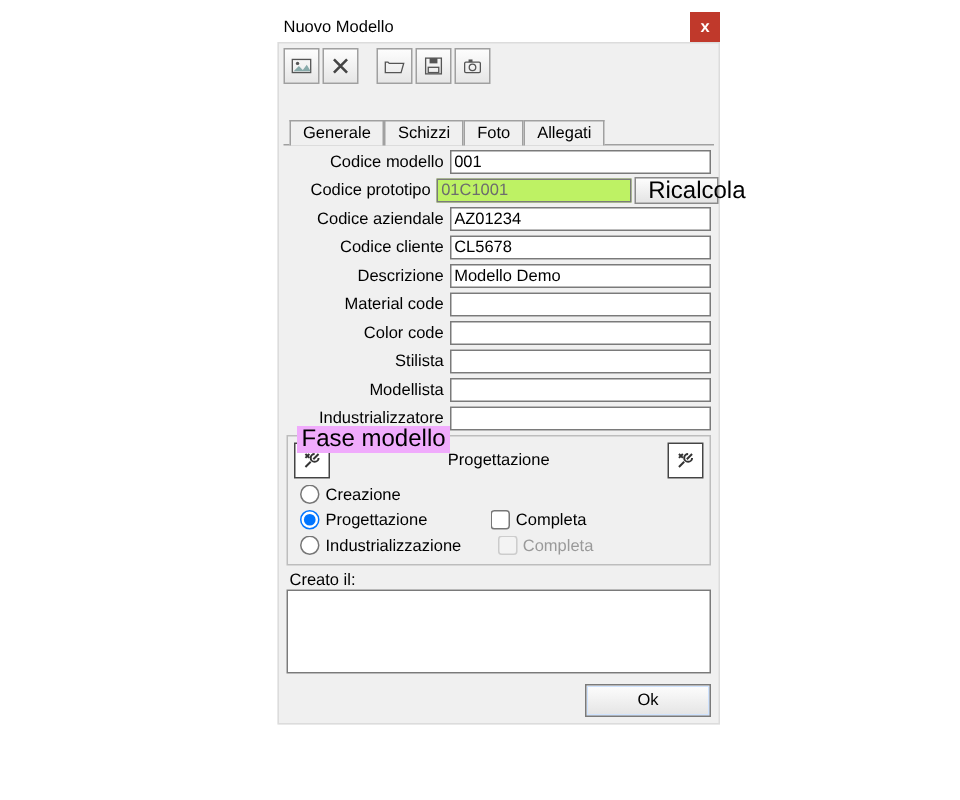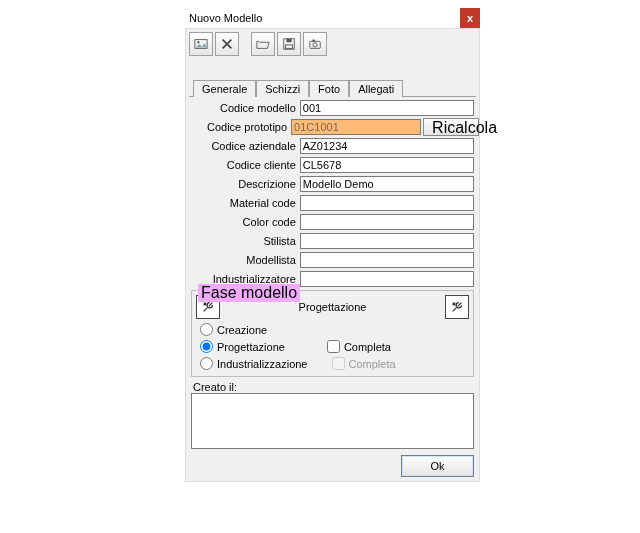--- a/index.html
+++ b/index.html
@@ -14,40 +14,40 @@
   .tbtn svg{width:14px;height:14px;}
   .tgap{width:10px;}
   .tabs{display:flex;padding:4px 2px 0 6px;}
   .tab{padding:2px 8px;border:1px solid #a0a0a0;border-bottom:none;background:#f0f0f0;margin-right:0;position:relative;top:1px;font-size:11px;margin-top:19px;}
   .tab.active{background:#f0f0f0;z-index:2;}
   .tabline{border-top:1px solid #a0a0a0;margin:0 2px;}
   .form{padding:2px 4px 0 20px;}
   .row{display:flex;align-items:center;margin-bottom:1px;height:18px;}
   .lbl{width:95px;text-align:right;padding-right:4px;font-size:11px;white-space:nowrap;}
   .inp{height:16px;border:1px solid #7a7a7a;background:#fff;font-family:inherit;font-size:11px;padding:0 2px;box-sizing:border-box;}
-  .inp.ro{background:#fdba74;color:#6d6d6d;}
+  .inp.ro{background:#bef264;color:#6d6d6d;}
   .btn{height:18px;border:1px solid #8a8a8a;background:linear-gradient(#fdfdfd,#e4e4e4);font-family:inherit;font-size:16px;padding:0 8px;margin-left:2px;box-sizing:border-box;}
   .sel{height:18px;border:1px solid #7a7a7a;background:#fff;font-family:inherit;font-size:11px;box-sizing:border-box;}
   
   .fs{border:1px solid #bdbdbd;margin:2px 4px 2px 4px;padding:2px 4px 6px 4px;position:relative;}
   .fs .legend{position:absolute;top:-7px;left:6px;background:#f0abfc;padding:0 3px;font-size:16px;}
   .phase-head{display:flex;align-items:center;justify-content:space-between;margin:2px 0 4px 0;}
   .phase-head .ptitle{flex:1;text-align:center;font-size:11px;}
   .gear{width:22px;height:22px;border:1px solid #444;background:#fff;display:flex;align-items:center;justify-content:center;}
   .gear svg{width:14px;height:14px;}
   .radios{display:flex;flex-direction:column;gap:4px;padding-left:4px;}
   .rline{display:flex;align-items:center;gap:20px;}
   .rlabel{display:flex;align-items:center;gap:4px;font-size:11px;}
   .rlabel.dis{color:#9a9a9a;}
   .rlabel input{margin:0;}
   .creato{padding:2px 6px 0 6px;font-size:11px;}
   .notes{margin:0 4px 2px 4px;}
   .notes textarea{width:100%;height:56px;resize:none;border:1px solid #7a7a7a;background:#fff;font-family:inherit;font-size:11px;box-sizing:border-box;padding:2px;}
   .footer{display:flex;justify-content:flex-end;padding:2px 4px 0 4px;}
-  .okbtn{height:22px;width:73px;border:1px solid #7a7a7a;background:linear-gradient(#fdfdfd,#e4e4e4);font-family:inherit;font-size:11px;box-shadow:inset 0 0 0 1px #cfe3ff;}
+  .okbtn{height:22px;width:84px;border:1px solid #7a7a7a;background:linear-gradient(#fdfdfd,#e4e4e4);font-family:inherit;font-size:11px;box-shadow:inset 0 0 0 1px #cfe3ff;}
 </style>
 </head>
 <body>
 
 <div class="canvas">
   <div class="window">
     <div class="titlebar">
       <span class="title">Nuovo Modello</span>
       <div class="close-btn">
           <span>x</span>

